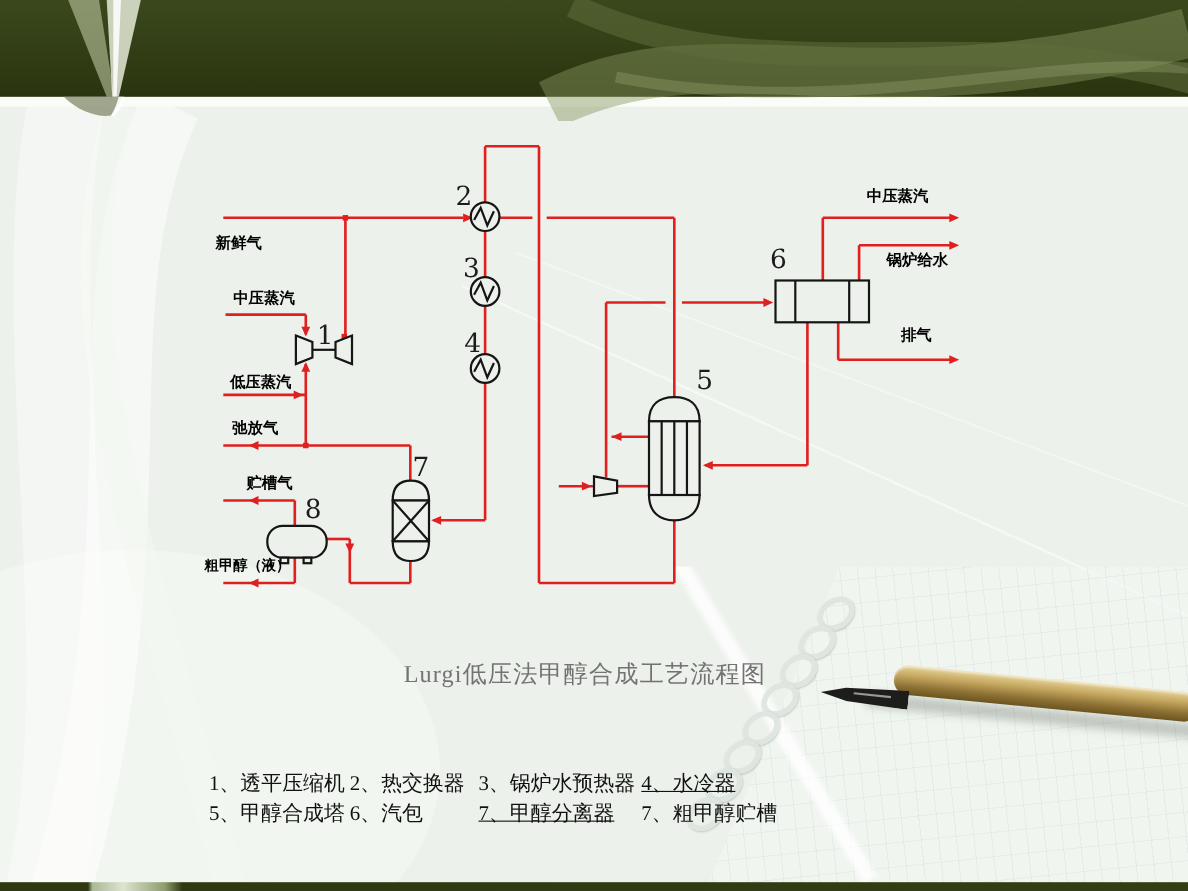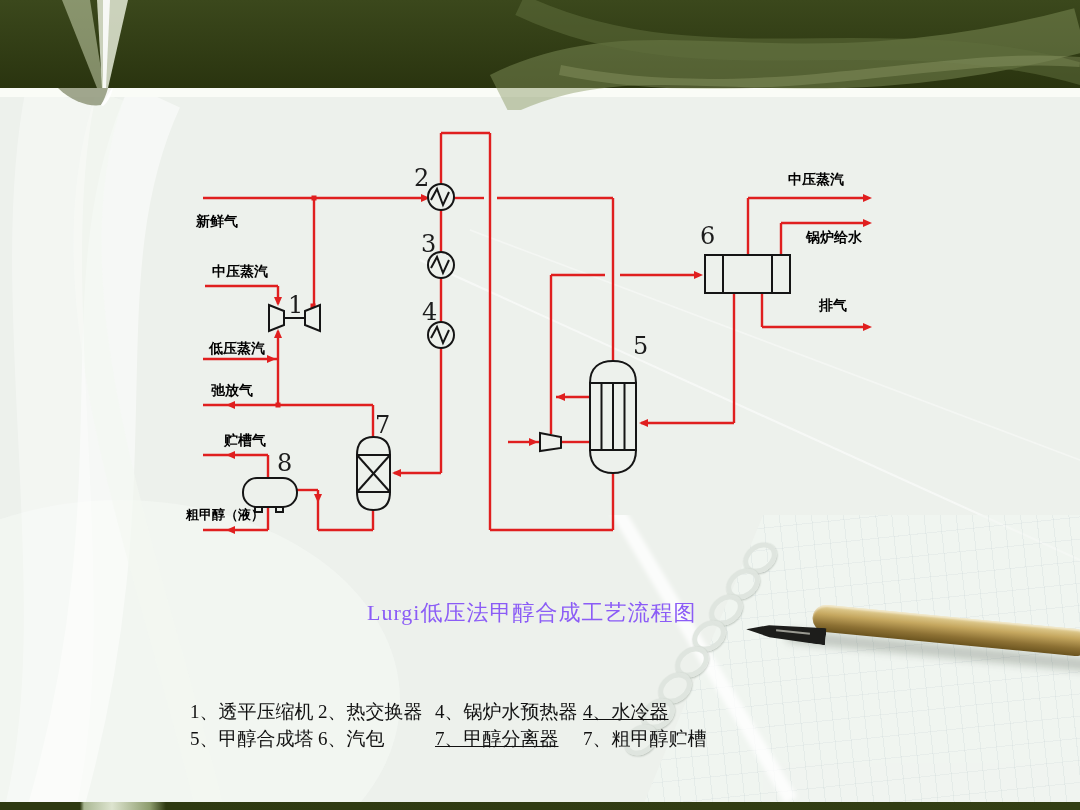--- a/index.html
+++ b/index.html
@@ -41,21 +41,21 @@
   .diagram{position:absolute;left:0;top:0;width:1080px;height:810px;z-index:4;}
   .red{stroke:var(--pipe);stroke-width:2.4;fill:none;}
   .redf{fill:var(--pipe);stroke:none;}
   .blk{stroke:var(--ink);stroke-width:2;fill:none;}
   .blkfill{stroke:var(--ink);stroke-width:2;fill:var(--bg);}
 
   .lbl{position:absolute;z-index:5;color:#000;font-family:"DejaVu Sans","Liberation Sans",sans-serif;
        font-weight:bold;font-size:14px;line-height:1;letter-spacing:0px;white-space:nowrap;}
   .num{position:absolute;z-index:5;color:#1c1c1c;font-family:"DejaVu Serif","Liberation Serif",serif;
        font-size:24px;line-height:1;font-weight:normal;}
-  .title{position:absolute;z-index:6;color:#8b5cf6;font-size:22px;letter-spacing:1px;white-space:nowrap;}
+  .title{position:absolute;z-index:6;color:#737373;font-size:22px;letter-spacing:1px;white-space:nowrap;}
   .legend-item{position:absolute;z-index:6;color:#111;font-size:19px;white-space:nowrap;margin-top:28px;}
 </style>
 </head>
 <body>
 
 <div class="slide">
 
   <svg class="bg-swirls" viewBox="0 88 1080 722" preserveAspectRatio="none">
     <ellipse cx="120" cy="700" rx="280" ry="200" fill="#f6faf5" opacity="0.55"></ellipse>
     <path d="M155,96 C70,280 150,480 55,810" stroke="#ffffff" stroke-width="55" opacity="0.5" fill="none"></path>
@@ -251,21 +251,21 @@
   <div class="num" style="left:633px;top:334px;">5</div>
   <div class="num" style="left:700px;top:224px;">6</div>
   <div class="num" style="left:375px;top:413px;">7</div>
   <div class="num" style="left:277px;top:451px;">8</div>
 
   <div class="title" style="left:367px;top:598px;">Lurgi低压法甲醇合成工艺流程图</div>
 
   <div>
     <span class="legend-item" style="left:190px;top:671px;">1、透平压缩机</span>
     <span class="legend-item" style="left:318px;top:671px;">2、热交换器</span>
-    <span class="legend-item" style="left:435px;top:671px;">4、锅炉水预热器</span>
+    <span class="legend-item" style="left:435px;top:671px;">3、锅炉水预热器</span>
     <span class="legend-item" style="left:583px;top:671px;text-decoration:underline;">4、水冷器</span>
     <span class="legend-item" style="left:190px;top:698px;">5、甲醇合成塔</span>
     <span class="legend-item" style="left:318px;top:698px;text-align:center;">6、汽包</span>
     <span class="legend-item" style="left:435px;top:698px;text-decoration:underline;">7、甲醇分离器</span>
     <span class="legend-item" style="left:583px;top:698px;">7、粗甲醇贮槽</span>
   </div>
 
   <div class="bottom-bar"></div>
 </div>
 

